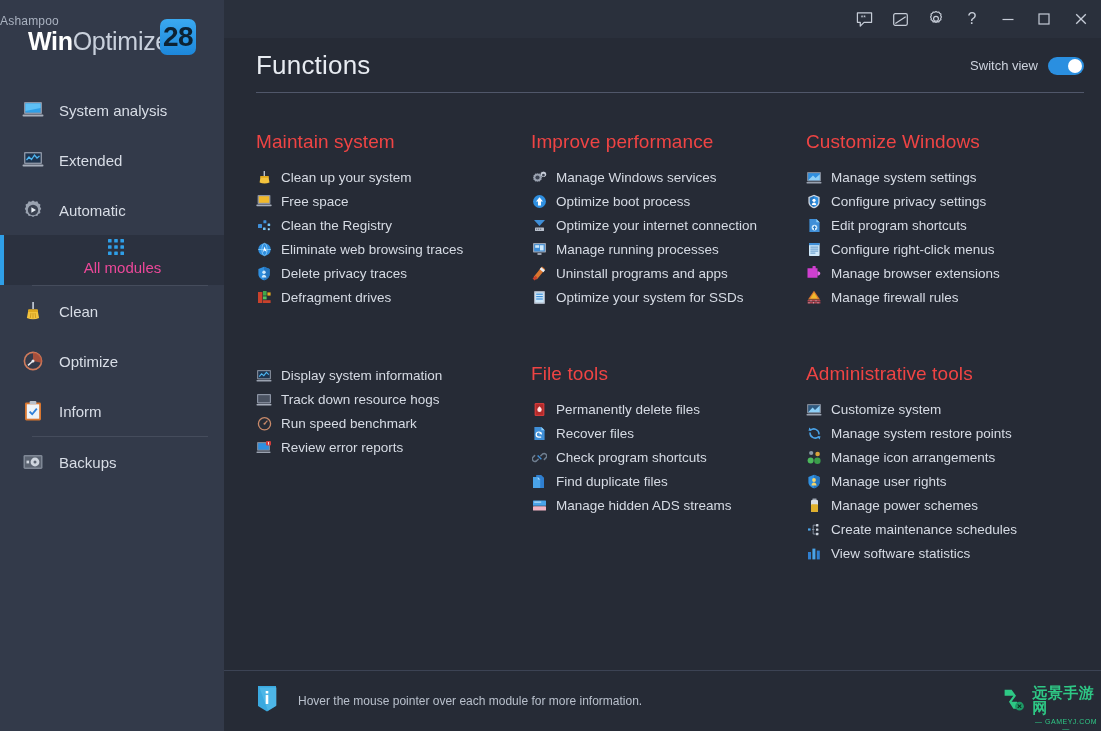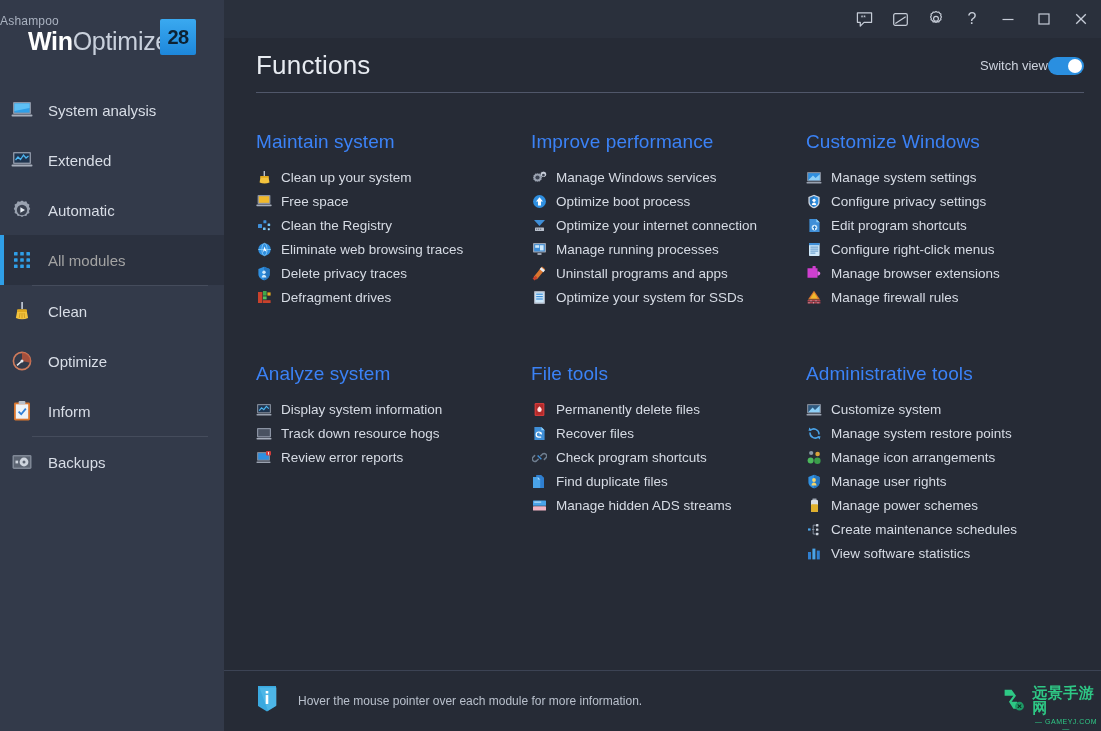--- a/index.html
+++ b/index.html
@@ -40,49 +40,50 @@
     color: #c9d0dc;
     letter-spacing: -.3px;
     margin-top: -1px;
     margin-left: 28px;
   }
   .logo-main b { color: #ffffff; font-weight: bold; }
   .logo-badge {
     position: absolute;
     right: 28px; top: 19px;
     width: 36px; height: 36px;
-    border-radius: 2px;
+    border-radius: 7px;
     background: linear-gradient(180deg,#3aa9f0 0%, #1d87db 100%);
     color: #0d2233;
-    font-size: 20px;
+    font-size: 28px;
     font-weight: bold;
     display: flex; align-items: center; justify-content: center;
     letter-spacing: -.5px;
   }
 
   .nav { margin-top: 5px; }
   .nav-item {
     position: relative;
     height: 50px;
     display: flex;
     align-items: center;
-    padding-left: 10px;
+    padding-left: 21px;
     color: #d8dde6;
     font-size: 15px;
     cursor: default;
   }
   .nav-item .ic {
     width: 24px; height: 24px;
     margin-right: 14px;
     display: flex; align-items: center; justify-content: center;
     flex: 0 0 24px;
   }
   .nav-item.active {
     background: #2b313f;
-    color: #a3a3a3;
+    color: #ec4899;
+    flex-direction: column;
   }
   .nav-item.active::before {
     content: "";
     position: absolute;
     left: 0; top: 0; bottom: 0;
     width: 4px;
     background: #2f9fe8;
   }
   .nav-sep {
     height: 1px;
@@ -141,20 +142,21 @@
     background: #50576a;
   }
   #page-title {
     font-size: 26px;
     color: #e7ebf1;
     font-weight: normal;
     letter-spacing: .2px;
   }
   .switch-view {
     display: flex; align-items: center;
+    gap: 10px;
     color: #cdd3de;
     font-size: 13px;
   }
   .toggle {
     width: 36px; height: 18px;
     border-radius: 9px;
     background: #2a8fe0;
     position: relative;
     cursor: default;
   }
@@ -170,21 +172,21 @@
   #grid {
     flex: 1 1 auto;
     padding: 38px 0 0 32px;
     display: grid;
     grid-template-columns: 275px 275px 300px;
     grid-template-rows: 232px auto;
     align-content: start;
   }
   .group-title {
     font-size: 19px;
-    color: #3b82f6;
+    color: #ef4444;
     margin-bottom: 12px;
     letter-spacing: .1px;
   }
   ul.mods { list-style: none; }
   ul.mods li {
     display: flex;
     align-items: center;
     height: 24px;
     margin-bottom: 0;
     color: #d6dbe4;
@@ -649,21 +651,20 @@
                       <line x1="12" y1="12" x2="12" y2="13.5"></line>
                     </g>
                   </svg>
                 </span>
               <span>Manage firewall rules</span>
             </li>
           </ul>
         </section>
 
         <section>
-          <div class="group-title">Analyze system</div>
           <ul class="mods">
             <li>
               <span class="ic">
                   <svg width="16" height="13" viewBox="0 0 16 13">
                     <rect x="1" y="1" width="14" height="9.4" rx=".8" fill="#7f8795"></rect>
                     <rect x="2.2" y="2.2" width="11.6" height="7" fill="#1f3550"></rect>
                     <polyline points="3.2,7.6 5.6,4.8 7.8,6.6 10.4,3.4 12.8,5.6" fill="none" stroke="#4db5f0" stroke-width="1.1"></polyline>
                     <rect x="0.4" y="11" width="15.2" height="1.6" rx=".8" fill="#9aa2b0"></rect>
                   </svg>
                 </span>
@@ -671,20 +672,30 @@
             </li>
             <li>
               <span class="ic">
                   <svg width="16" height="13" viewBox="0 0 16 13">
                     <rect x="1" y="1" width="14" height="9.4" rx=".8" fill="#8b93a3"></rect>
                     <rect x="2.2" y="2.2" width="11.6" height="7" fill="#4a5261"></rect>
                     <rect x="0.4" y="11" width="15.2" height="1.6" rx=".8" fill="#a7aebb"></rect>
                   </svg>
                 </span>
               <span>Track down resource hogs</span>
+            </li>
+            <li>
+              <span class="ic">
+                  <svg width="15" height="15" viewBox="0 0 15 15">
+                    <circle cx="7.5" cy="7.8" r="6.1" fill="none" stroke="#c98a6a" stroke-width="1.3"></circle>
+                    <line x1="7.5" y1="7.8" x2="10.4" y2="4.6" stroke="#c98a6a" stroke-width="1.2"></line>
+                    <circle cx="7.5" cy="7.8" r="1" fill="#c98a6a"></circle>
+                  </svg>
+                </span>
+              <span>Run speed benchmark</span>
             </li>
             <li>
               <span class="ic">
                   <svg width="16" height="13" viewBox="0 0 16 13">
                     <rect x="1" y="1" width="13" height="8.8" rx=".8" fill="#7f8795"></rect>
                     <rect x="2.2" y="2.2" width="10.6" height="6.4" fill="#2f8fe0"></rect>
                     <rect x="0.4" y="10.4" width="14.2" height="1.6" rx=".8" fill="#9aa2b0"></rect>
                     <rect x="10" y="0" width="5" height="4.6" rx="1" fill="#d13b3b"></rect>
                     <rect x="12.1" y="1" width=".8" height="2" fill="#fff"></rect>
                     <rect x="12.1" y="3.3" width=".8" height=".8" fill="#fff"></rect>

